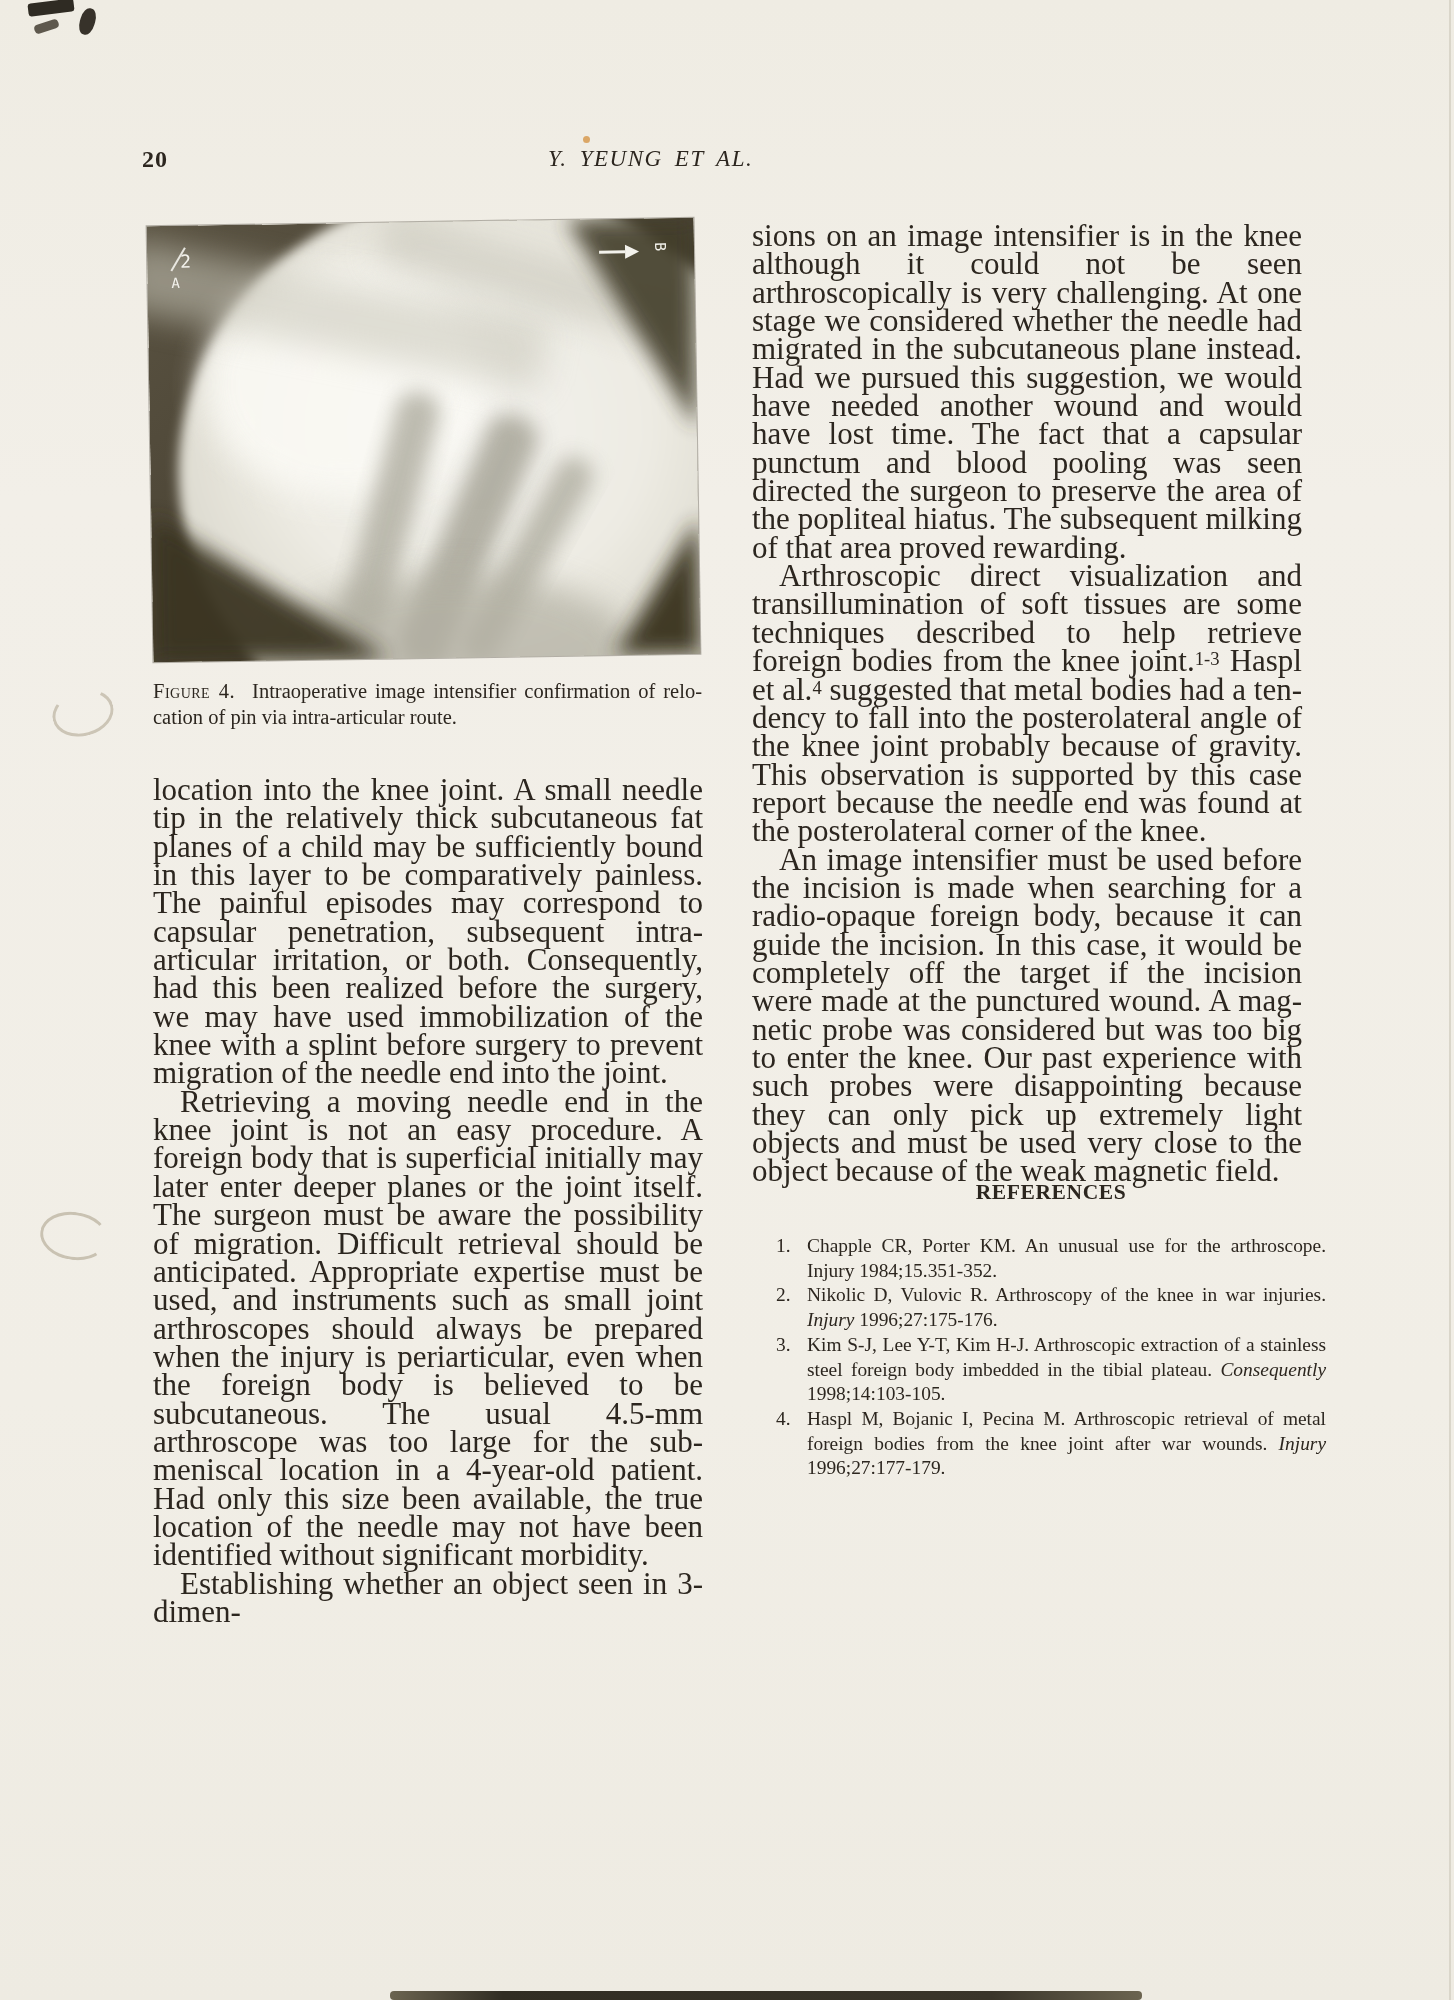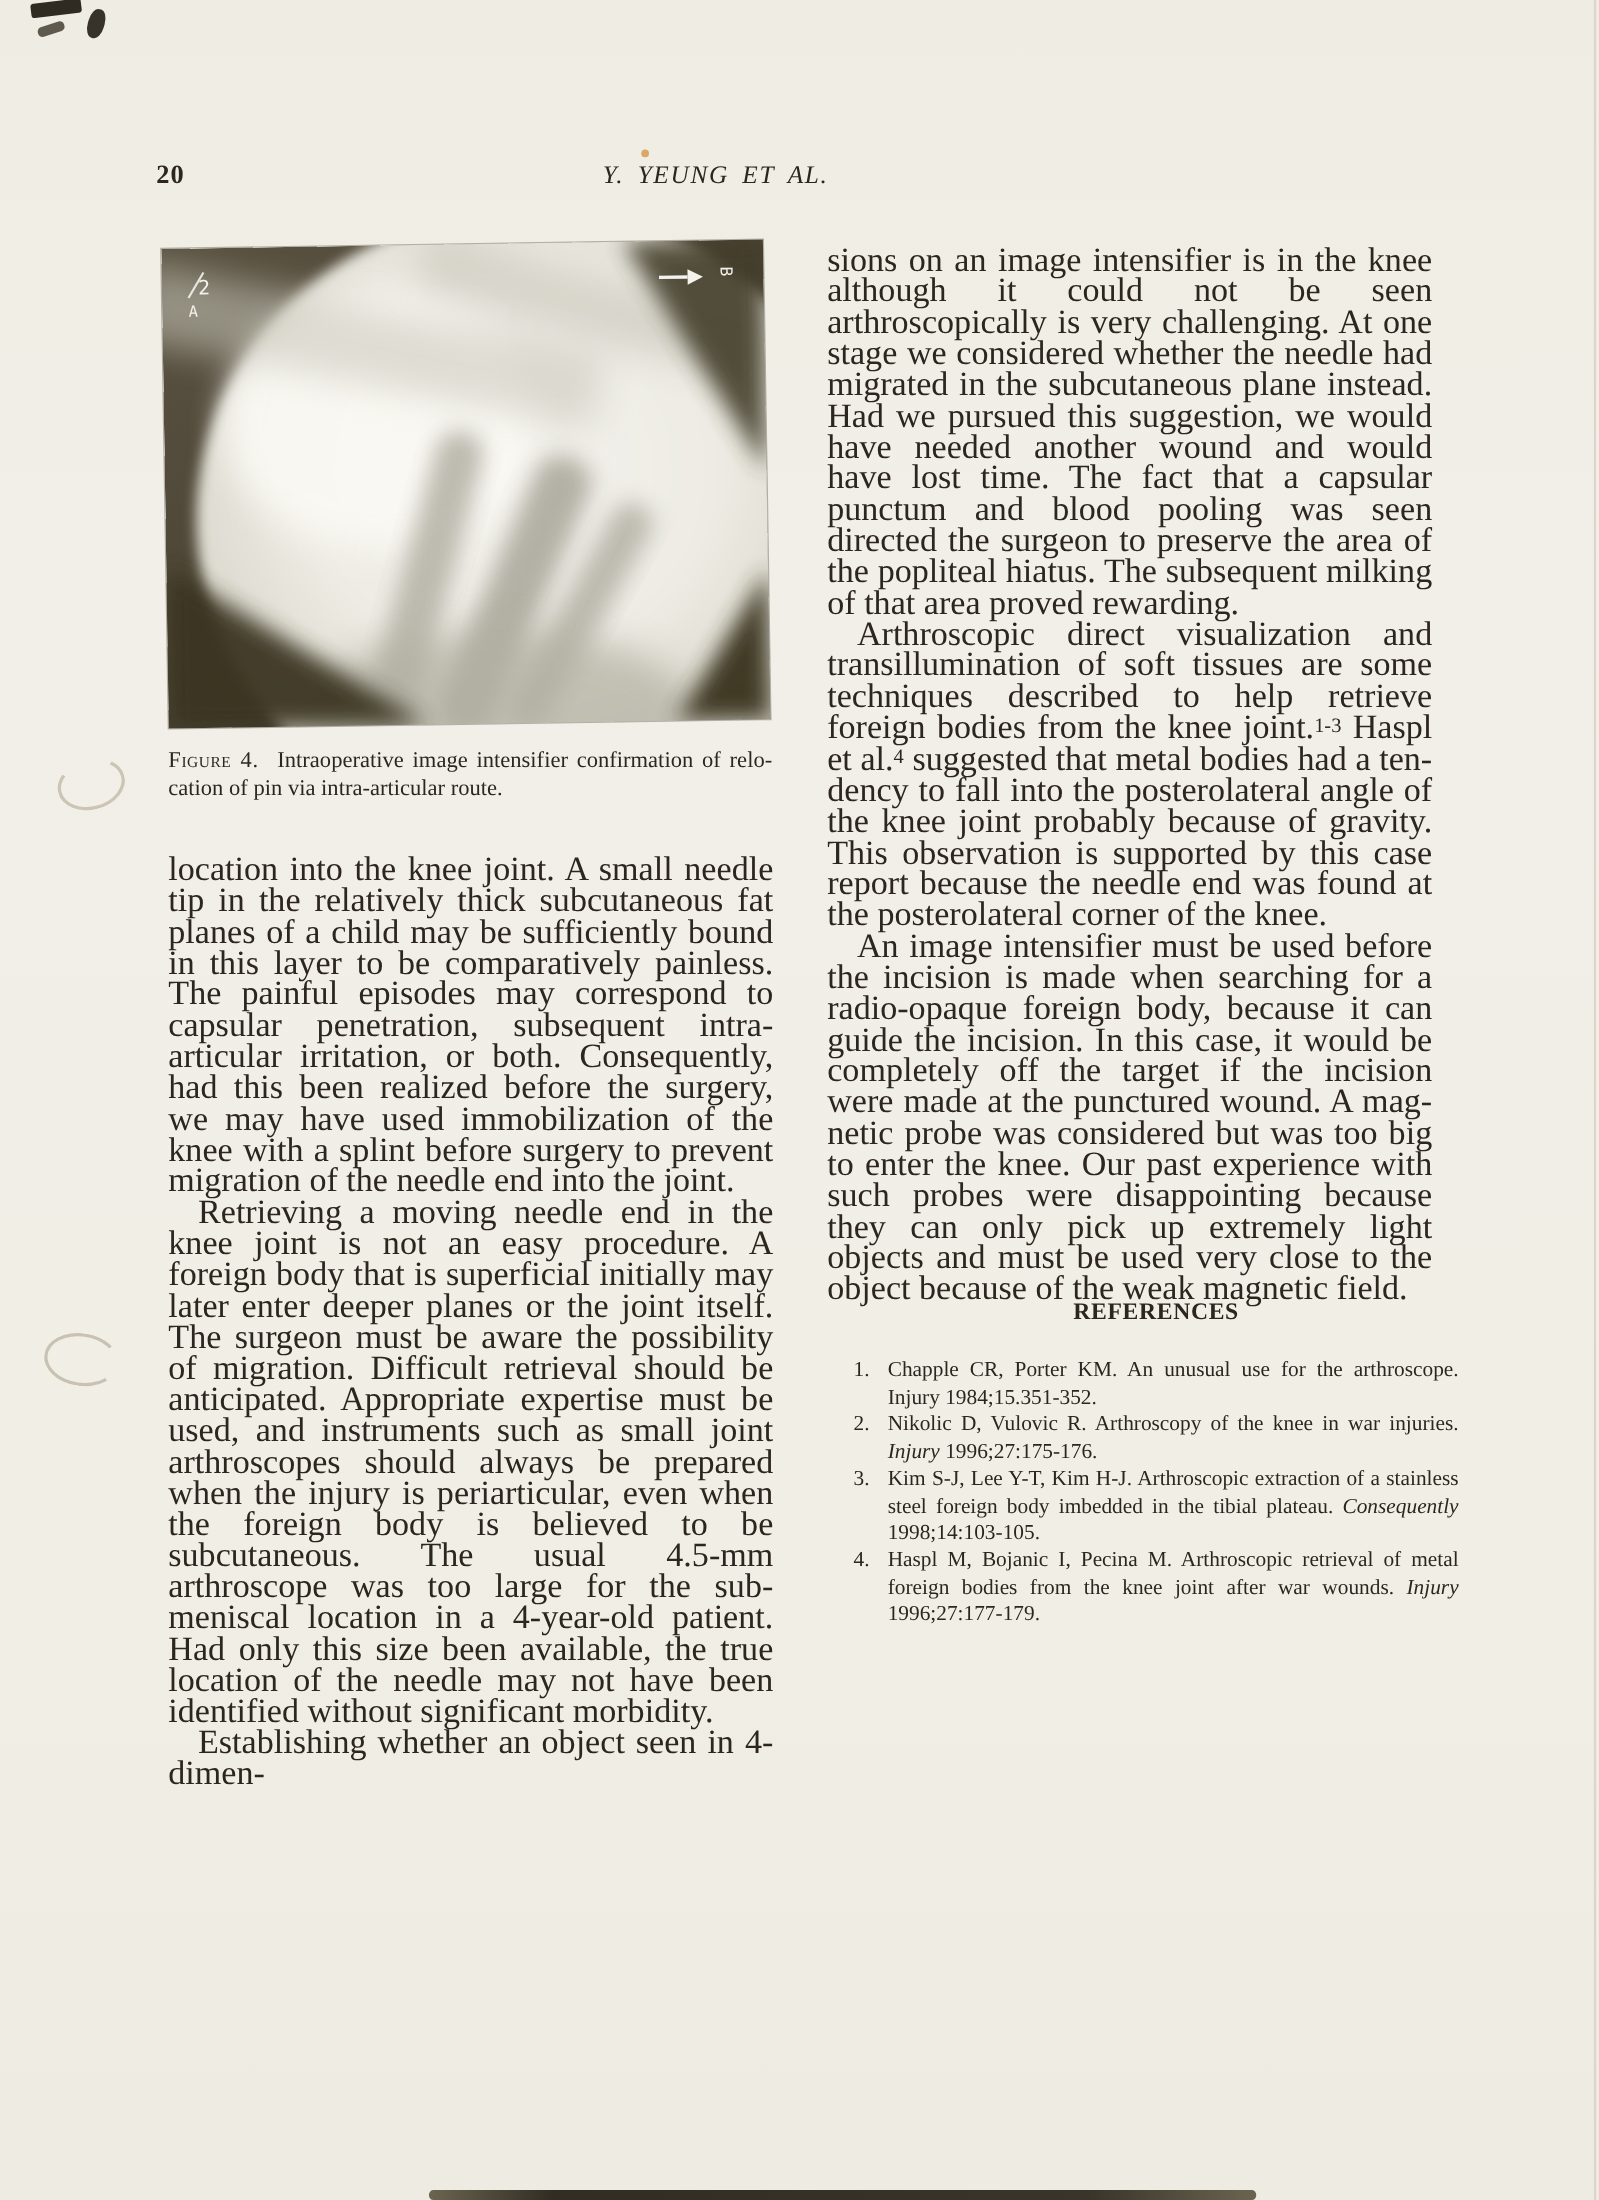--- a/index.html
+++ b/index.html
@@ -110,21 +110,21 @@
       <polygon points="478,26 492,33 478,40" fill="#f3f2ec"></polygon>
     </g>
     <text x="508" y="24" font-size="15" fill="#f3f2ec" font-family="'DejaVu Sans Mono',monospace" transform="rotate(90 508 24)">B</text>
   </svg>
   <figcaption><span class="figlabel">Figure 4.</span><span>Intraoperative image intensifier confirmation of relo­cation of pin via intra-articular route.</span></figcaption>
 </figure>
 
 <div class="abs col leftcol">
     <p>location into the knee joint. A small needle tip in the relatively thick subcutaneous fat planes of a child may be sufficiently bound in this layer to be comparatively painless. The painful episodes may correspond to cap­sular penetration, subsequent intra-articular irritation, or both. Consequently, had this been realized before the surgery, we may have used immobilization of the knee with a splint before surgery to prevent migration of the needle end into the joint.</p>
     <p class="ind">Retrieving a moving needle end in the knee joint is not an easy procedure. A foreign body that is super­ficial initially may later enter deeper planes or the joint itself. The surgeon must be aware the possibility of migration. Difficult retrieval should be anticipated. Appropriate expertise must be used, and instruments such as small joint arthroscopes should always be prepared when the injury is periarticular, even when the foreign body is believed to be subcutaneous. The usual 4.5-mm arthroscope was too large for the sub­meniscal location in a 4-year-old patient. Had only this size been available, the true location of the needle may not have been identified without significant mor­bidity.</p>
-    <p class="ind">Establishing whether an object seen in 4-dimen-</p>
+    <p class="ind">Establishing whether an object seen in 3-dimen-</p>
   </div>
 <div class="abs col rightcol">
     <p>sions on an image intensifier is in the knee although it could not be seen arthroscopically is very challenging. At one stage we considered whether the needle had migrated in the subcutaneous plane instead. Had we pursued this suggestion, we would have needed an­other wound and would have lost time. The fact that a capsular punctum and blood pooling was seen directed the surgeon to preserve the area of the popliteal hiatus. The subsequent milking of that area proved reward­ing.</p>
     <p class="ind">Arthroscopic direct visualization and transillumina­tion of soft tissues are some techniques described to help retrieve foreign bodies from the knee joint.<sup>1-3</sup> Haspl et al.<sup>4</sup> suggested that metal bodies had a ten­dency to fall into the posterolateral angle of the knee joint probably because of gravity. This observation is supported by this case report because the needle end was found at the posterolateral corner of the knee.</p>
     <p class="ind">An image intensifier must be used before the inci­sion is made when searching for a radio-opaque for­eign body, because it can guide the incision. In this case, it would be completely off the target if the incision were made at the punctured wound. A mag­netic probe was considered but was too big to enter the knee. Our past experience with such probes were disappointing because they can only pick up ex­tremely light objects and must be used very close to the object because of the weak magnetic field.</p>
   </div>
 
 <div class="abs refs">
   <h2>REFERENCES</h2>
   <div class="reflist">

